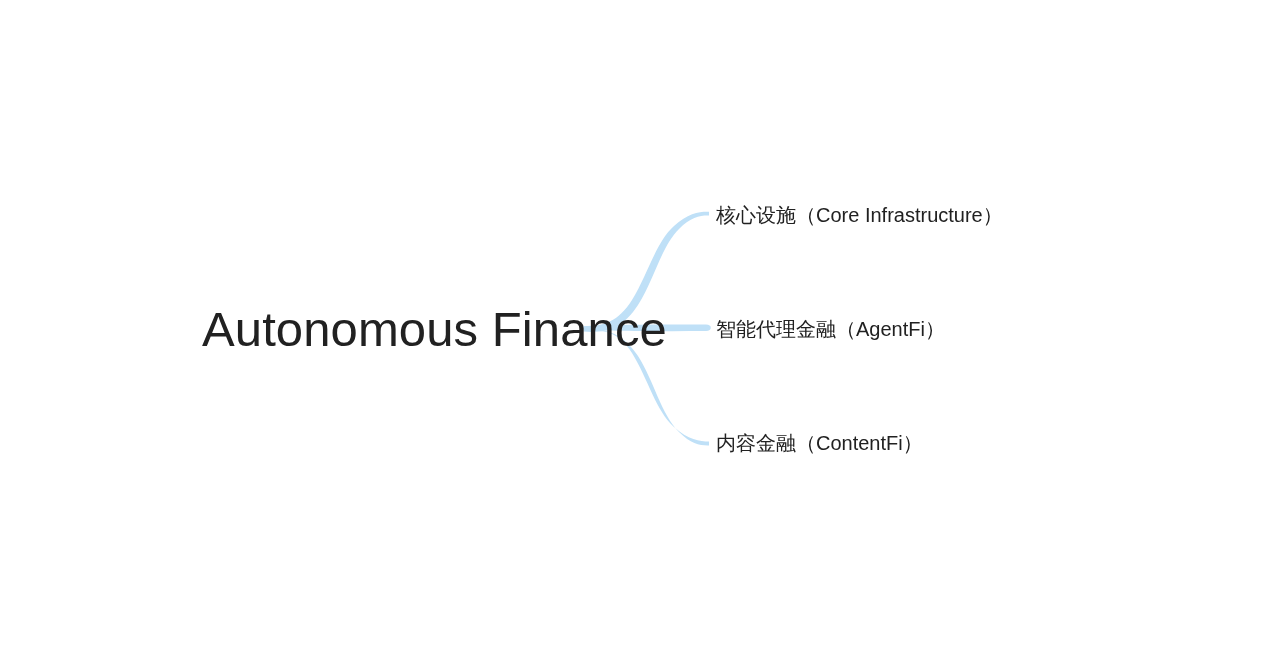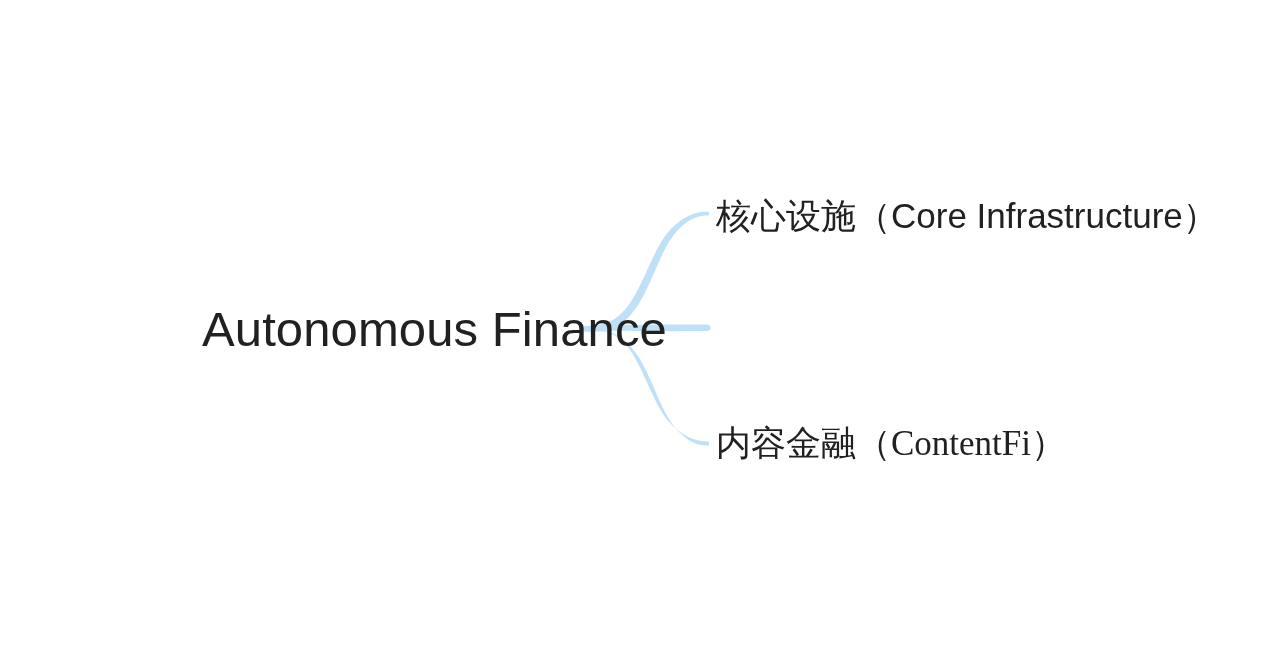--- a/index.html
+++ b/index.html
@@ -46,23 +46,23 @@
   .branch-node {
     position: absolute;
     left: 716px;
     height: 40px;
     display: flex;
     align-items: center;
     white-space: nowrap;
   }
   .branch-node-1 { top: 195px; }
   .branch-node-2 { top: 309px; }
-  .branch-node-3 { top: 423px; font-family: Liberation Serif, serif; }
+  .branch-node-3 { top: 423px; }
   .branch-label {
-    font-size: 35px;
+    font-size: 20px;
     font-weight: 400;
     color: #212121;
     line-height: 1;
   }
 </style>
 </head>
 <body>
 
 <div class="mindmap-canvas">
 
@@ -103,18 +103,21 @@
   </svg>
 
   <div class="root-node">
     <span class="root-label">Autonomous Finance</span>
   </div>
 
   <div class="branch-node branch-node-1">
     <span class="branch-label">核心设施（Core Infrastructure）</span>
   </div>
 
+  <div class="branch-node branch-node-2">
+    <span class="branch-label">智能代理金融（AgentFi）</span>
+  </div>
 
   <div class="branch-node branch-node-3">
     <span class="branch-label">内容金融（ContentFi）</span>
   </div>
 
 </div>
 
 </body></html>

